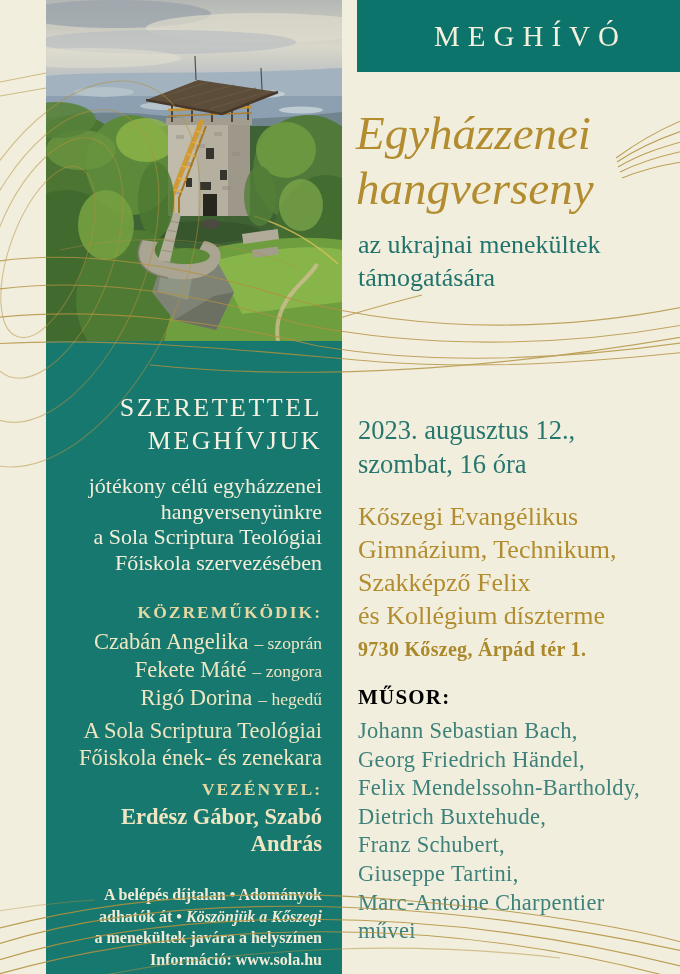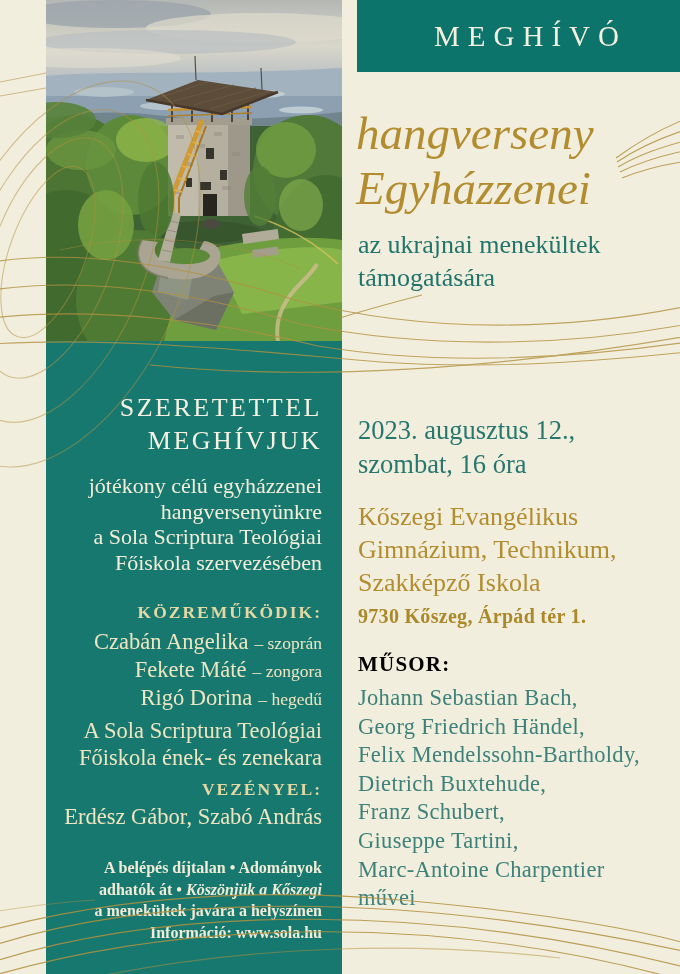--- a/index.html
+++ b/index.html
@@ -18,21 +18,21 @@
               align-items:flex-end;text-align:right;}
   .lp-heading{color:#f6f1e0;font-size:26px;line-height:33px;letter-spacing:2.5px;}
   .lp-intro{margin-top:16px;color:#f3eed9;font-size:22px;line-height:25.5px;}
   .lp-label{margin-top:27px;color:#e6d8a3;font-size:17.5px;letter-spacing:2px;font-weight:bold;}
   .lp-label.second{margin-top:8px;}
   .lp-people{margin-top:6px;}
   .lp-person{line-height:26px;color:#efe5c1;}
   .lp-person .nm{font-size:22.5px;}
   .lp-person .role{font-size:17.5px;margin-left:6px;}
   .lp-ensemble{margin-top:5px;color:#efe5c1;font-size:22.5px;line-height:26.5px;}
-  .lp-conductors{margin-top:3px;color:#efe5c1;font-size:22.5px;line-height:27px;}
+  .lp-conductors{margin-top:3px;color:#efe5c1;font-size:22.5px;line-height:27px;font-weight:bold;}
   .lp-note{margin-top:27px;color:#f2ecd7;font-size:16px;line-height:21.5px;font-weight:bold;}
   .lp-note .it{font-style:italic;}
   .lp-note div{white-space:nowrap;}
 
   
   .badge{position:absolute;left:357px;top:0;width:339px;height:72px;background:#0d746b;
          display:flex;align-items:center;justify-content:center;}
   .badge span{color:#f5f0dd;font-size:29px;letter-spacing:8px;text-indent:8px;}
   .title{position:absolute;left:356px;top:106px;width:324px;
          color:#b28c2e;font-style:italic;font-size:47px;line-height:55px;}
@@ -206,37 +206,38 @@
       <div><span>adhatók át • </span><span class="it">Köszönjük a Kőszegi</span></div>
       <div>a menekültek javára a helyszínen</div>
       <div>Információ: www.sola.hu</div>
     </div>
   </div>
 
   <div class="badge">
     <span>MEGHÍVÓ</span>
   </div>
   <div class="title">
+    <div>Egyházzenei</div>
     <div>hangverseny</div>
-    <div>Egyházzenei</div>
   </div>
   <div class="subtitle">
     <div>az ukrajnai menekültek</div>
     <div>támogatására</div>
   </div>
 
   <div class="right-info">
     <div class="date">
       <div>2023. augusztus 12.,</div>
       <div>szombat, 16 óra</div>
     </div>
     <div class="venue">
       <div>Kőszegi Evangélikus</div>
       <div>Gimnázium, Technikum,</div>
-      <div>Szakképző Iskola</div>
+      <div>Szakképző Felix</div>
+      <div>és Kollégium díszterme</div>
     </div>
     <div class="address">9730 Kőszeg, Árpád tér 1.</div>
     <div class="musor">MŰSOR:</div>
     <div class="program">
       <div>Johann Sebastian Bach,</div>
       <div>Georg Friedrich Händel,</div>
       <div>Felix Mendelssohn-Bartholdy,</div>
       <div>Dietrich Buxtehude,</div>
       <div>Franz Schubert,</div>
       <div>Giuseppe Tartini,</div>

